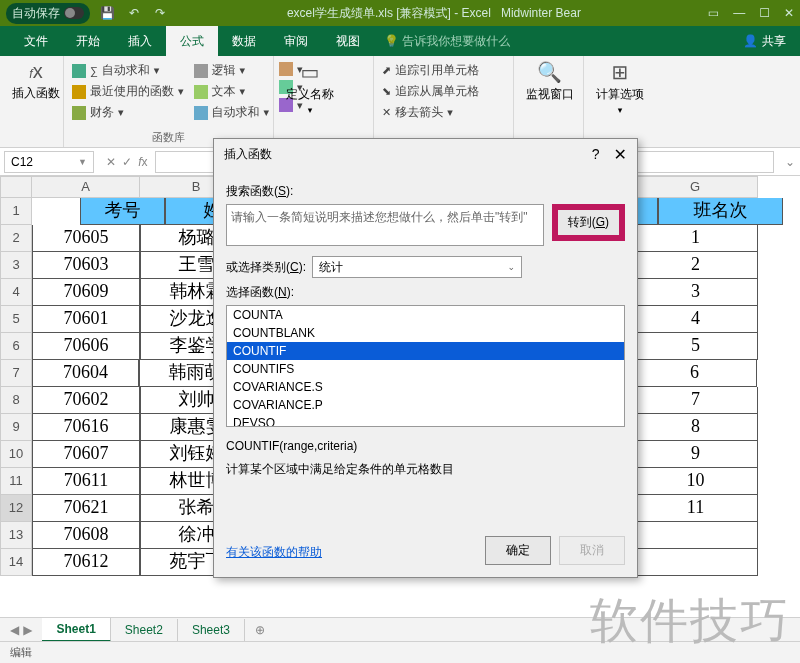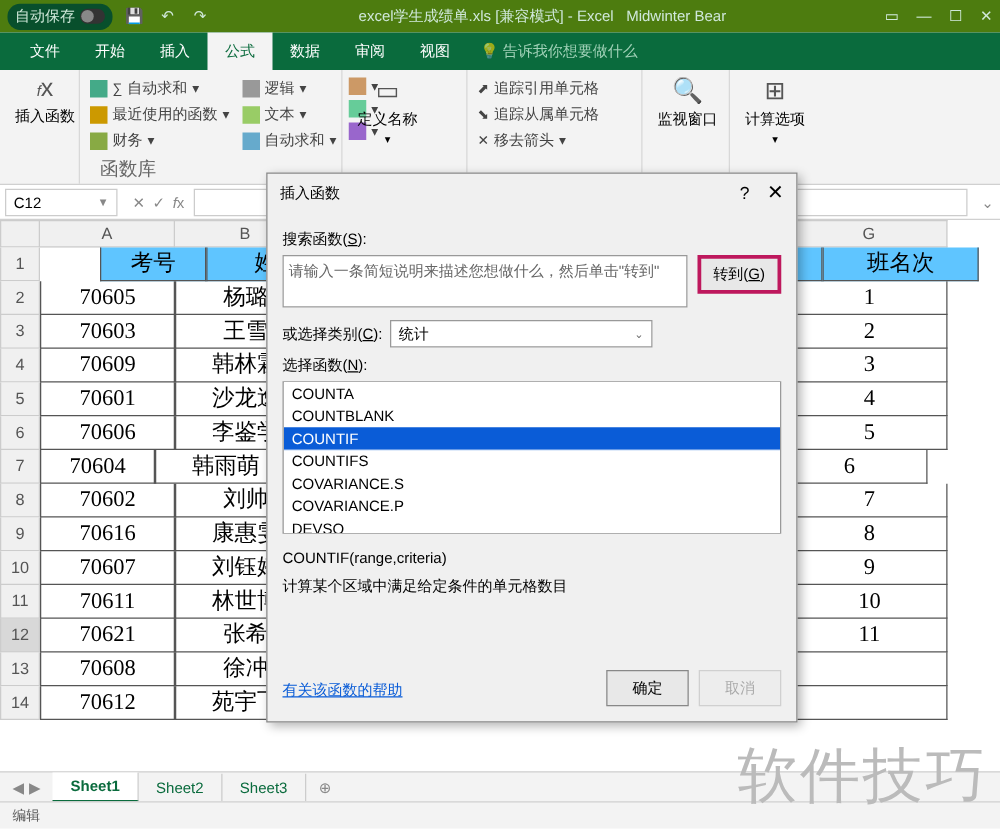--- a/index.html
+++ b/index.html
@@ -13,21 +13,21 @@
 .titlebar .filename{flex:1;text-align:center;color:#d0e8db;font-size:12px}
 .titlebar .wincontrols{display:flex;gap:14px;margin-left:8px}
 .tabs{height:30px;background:#0a6b3d;display:flex;align-items:flex-start;padding-left:10px}
 .tabs .tab{padding:7px 14px;color:#fff;cursor:pointer}
 .tabs .tab.active{background:#f3f3f3;color:#0a6b3d}
 .tabs .search{flex:1;padding:7px 10px;color:#9fd0b6}
 .tabs .search::before{content:"💡 ";opacity:.6}
 .tabs .share{color:#fff;padding:7px 14px}
 .ribbon{height:92px;background:#f3f3f3;border-bottom:1px solid #d0d0d0;display:flex;position:relative}
 .ribbon .group{border-right:1px solid #d8d8d8;padding:4px 8px;display:flex;flex-direction:column;position:relative}
-.ribbon .group .glabel{position:absolute;bottom:2px;left:16px;right:0;text-align:left;font-size:15px;color:#666}
+.ribbon .group .glabel{position:absolute;bottom:2px;left:0;right:0;text-align:center;font-size:11px;color:#666}
 .ribbon .bigbtn{display:flex;flex-direction:column;align-items:center;justify-content:center;width:56px;gap:2px}
 .ribbon .bigbtn .ico{font-size:20px;color:#555}
 .ribbon .smalllist{display:flex;flex-direction:column;gap:4px;padding-top:2px}
 .ribbon .smalllist div{display:flex;align-items:center;gap:4px;white-space:nowrap;font-size:11px;color:#444}
 .ribbon .smalllist .ico{width:14px;height:14px;display:inline-block;background:#999}
 .namebox-row{height:28px;border-bottom:1px solid #d0d0d0;display:flex;align-items:center;background:#fff}
 .namebox{width:90px;border:1px solid #ccc;height:22px;margin:12px 4px;padding:2px 6px;background:#fff;display:flex;align-items:center;justify-content:space-between}
 .namebox .arrow{color:#888;font-size:9px}
 .fx-controls{display:flex;align-items:center;gap:6px;margin:0 8px;color:#888}
 .formula-bar{flex:1;border:1px solid #ccc;height:22px;margin-right:6px;background:#fff}
@@ -50,21 +50,21 @@
 .statusbar{position:absolute;bottom:0;left:0;right:0;height:22px;background:#f3f3f3;border-top:1px solid #d0d0d0;padding:3px 10px;color:#555;font-size:11px}
 .dialog{position:absolute;top:138px;left:213px;width:425px;height:440px;background:#f0f0f0;border:1px solid #888;box-shadow:3px 3px 8px rgba(0,0,0,.3);z-index:100}
 .dialog .dtitle{height:30px;display:flex;align-items:center;padding:0 10px;font-size:13px}
 .dialog .dtitle .dtt{flex:1}
 .dialog .dtitle .help{margin-right:14px;font-size:14px}
 .dialog .dtitle .close{font-size:16px;cursor:pointer}
 .dialog .dbody{padding:8px 12px}
 .dialog .dlabel{font-size:12px;margin:6px 0 4px}
 .dialog .searchwrap{display:flex;gap:8px;align-items:flex-start}
 .dialog .searchbox{flex:1;height:42px;border:1px solid #999;background:#fff;padding:4px;font-size:12px;color:#666}
-.dialog .gobtn{padding:4px 10px;border:3px solid #be185d;background:#e8e8e8;cursor:pointer}
+.dialog .gobtn{padding:4px 10px;border:6px solid #be185d;background:#e8e8e8;cursor:pointer}
 .dialog .catrow{display:flex;align-items:center;gap:6px;margin-top:10px}
 .dialog .catsel{flex:1;max-width:210px;height:22px;border:1px solid #999;background:#fff;padding:2px 6px;display:flex;justify-content:space-between;align-items:center}
 .dialog .listwrap{border:1px solid #999;background:#fff;height:122px;overflow-y:auto;margin-top:4px}
 .dialog .listwrap .item{padding:2px 6px;font-size:12px;cursor:pointer}
 .dialog .listwrap .item.sel{background:#0a5cd7;color:#fff}
 .dialog .desc{margin-top:10px;font-size:12px;line-height:1.6}
 .dialog .desc .sig{font-weight:normal;margin-bottom:4px}
 .dialog .helplink{color:#0a5cd7;text-decoration:underline;cursor:pointer;position:absolute;bottom:16px;left:12px;font-size:12px}
 .dialog .dbtns{position:absolute;bottom:12px;right:12px;display:flex;gap:8px}
 .dialog .dbtns button{padding:5px 20px;border:1px solid #888;background:#e8e8e8;cursor:pointer;font-size:12px}
@@ -95,20 +95,21 @@
 
 <div class="tabs">
   <div class="tab">文件</div>
   <div class="tab">开始</div>
   <div class="tab">插入</div>
   <div class="tab active">公式</div>
   <div class="tab">数据</div>
   <div class="tab">审阅</div>
   <div class="tab">视图</div>
   <div class="search">告诉我你想要做什么</div>
+  <div class="share">👤 <span>共享</span></div>
 </div>
 
 <div class="ribbon">
   <div class="group" style="width:64px">
     <div class="bigbtn">
       <span class="ico"><i>f</i>x</span>
       <span>插入函数</span>
     </div>
   </div>
   <div class="group" style="width:210px">
@@ -241,21 +242,21 @@
         <div class="cell" style="width: 108px;">70606</div>
         <div class="cell" style="width: 113px;">李鉴学</div>
         <div class="cell" style="width: 100px;"></div>
         <div class="cell" style="width: 100px;"></div>
         <div class="cell" style="width: 100px;"></div>
         <div class="cell" style="width: 80px;"></div>
         <div class="cell" style="width: 125px;">5</div>
       </div>
       <div class="row">
         <div class="rowh">7</div>
-        <div class="cell" style="width: 92px;">70604</div>
+        <div class="cell" style="width: 107px;">70604</div>
         <div class="cell" style="width: 113px;">韩雨萌</div>
         <div class="cell" style="width: 100px;"></div>
         <div class="cell" style="width: 100px;"></div>
         <div class="cell" style="width: 100px;"></div>
         <div class="cell" style="width: 80px;"></div>
         <div class="cell" style="width: 125px;">6</div>
       </div>
       <div class="row">
         <div class="rowh">8</div>
         <div class="cell" style="width: 108px;">70602</div>

